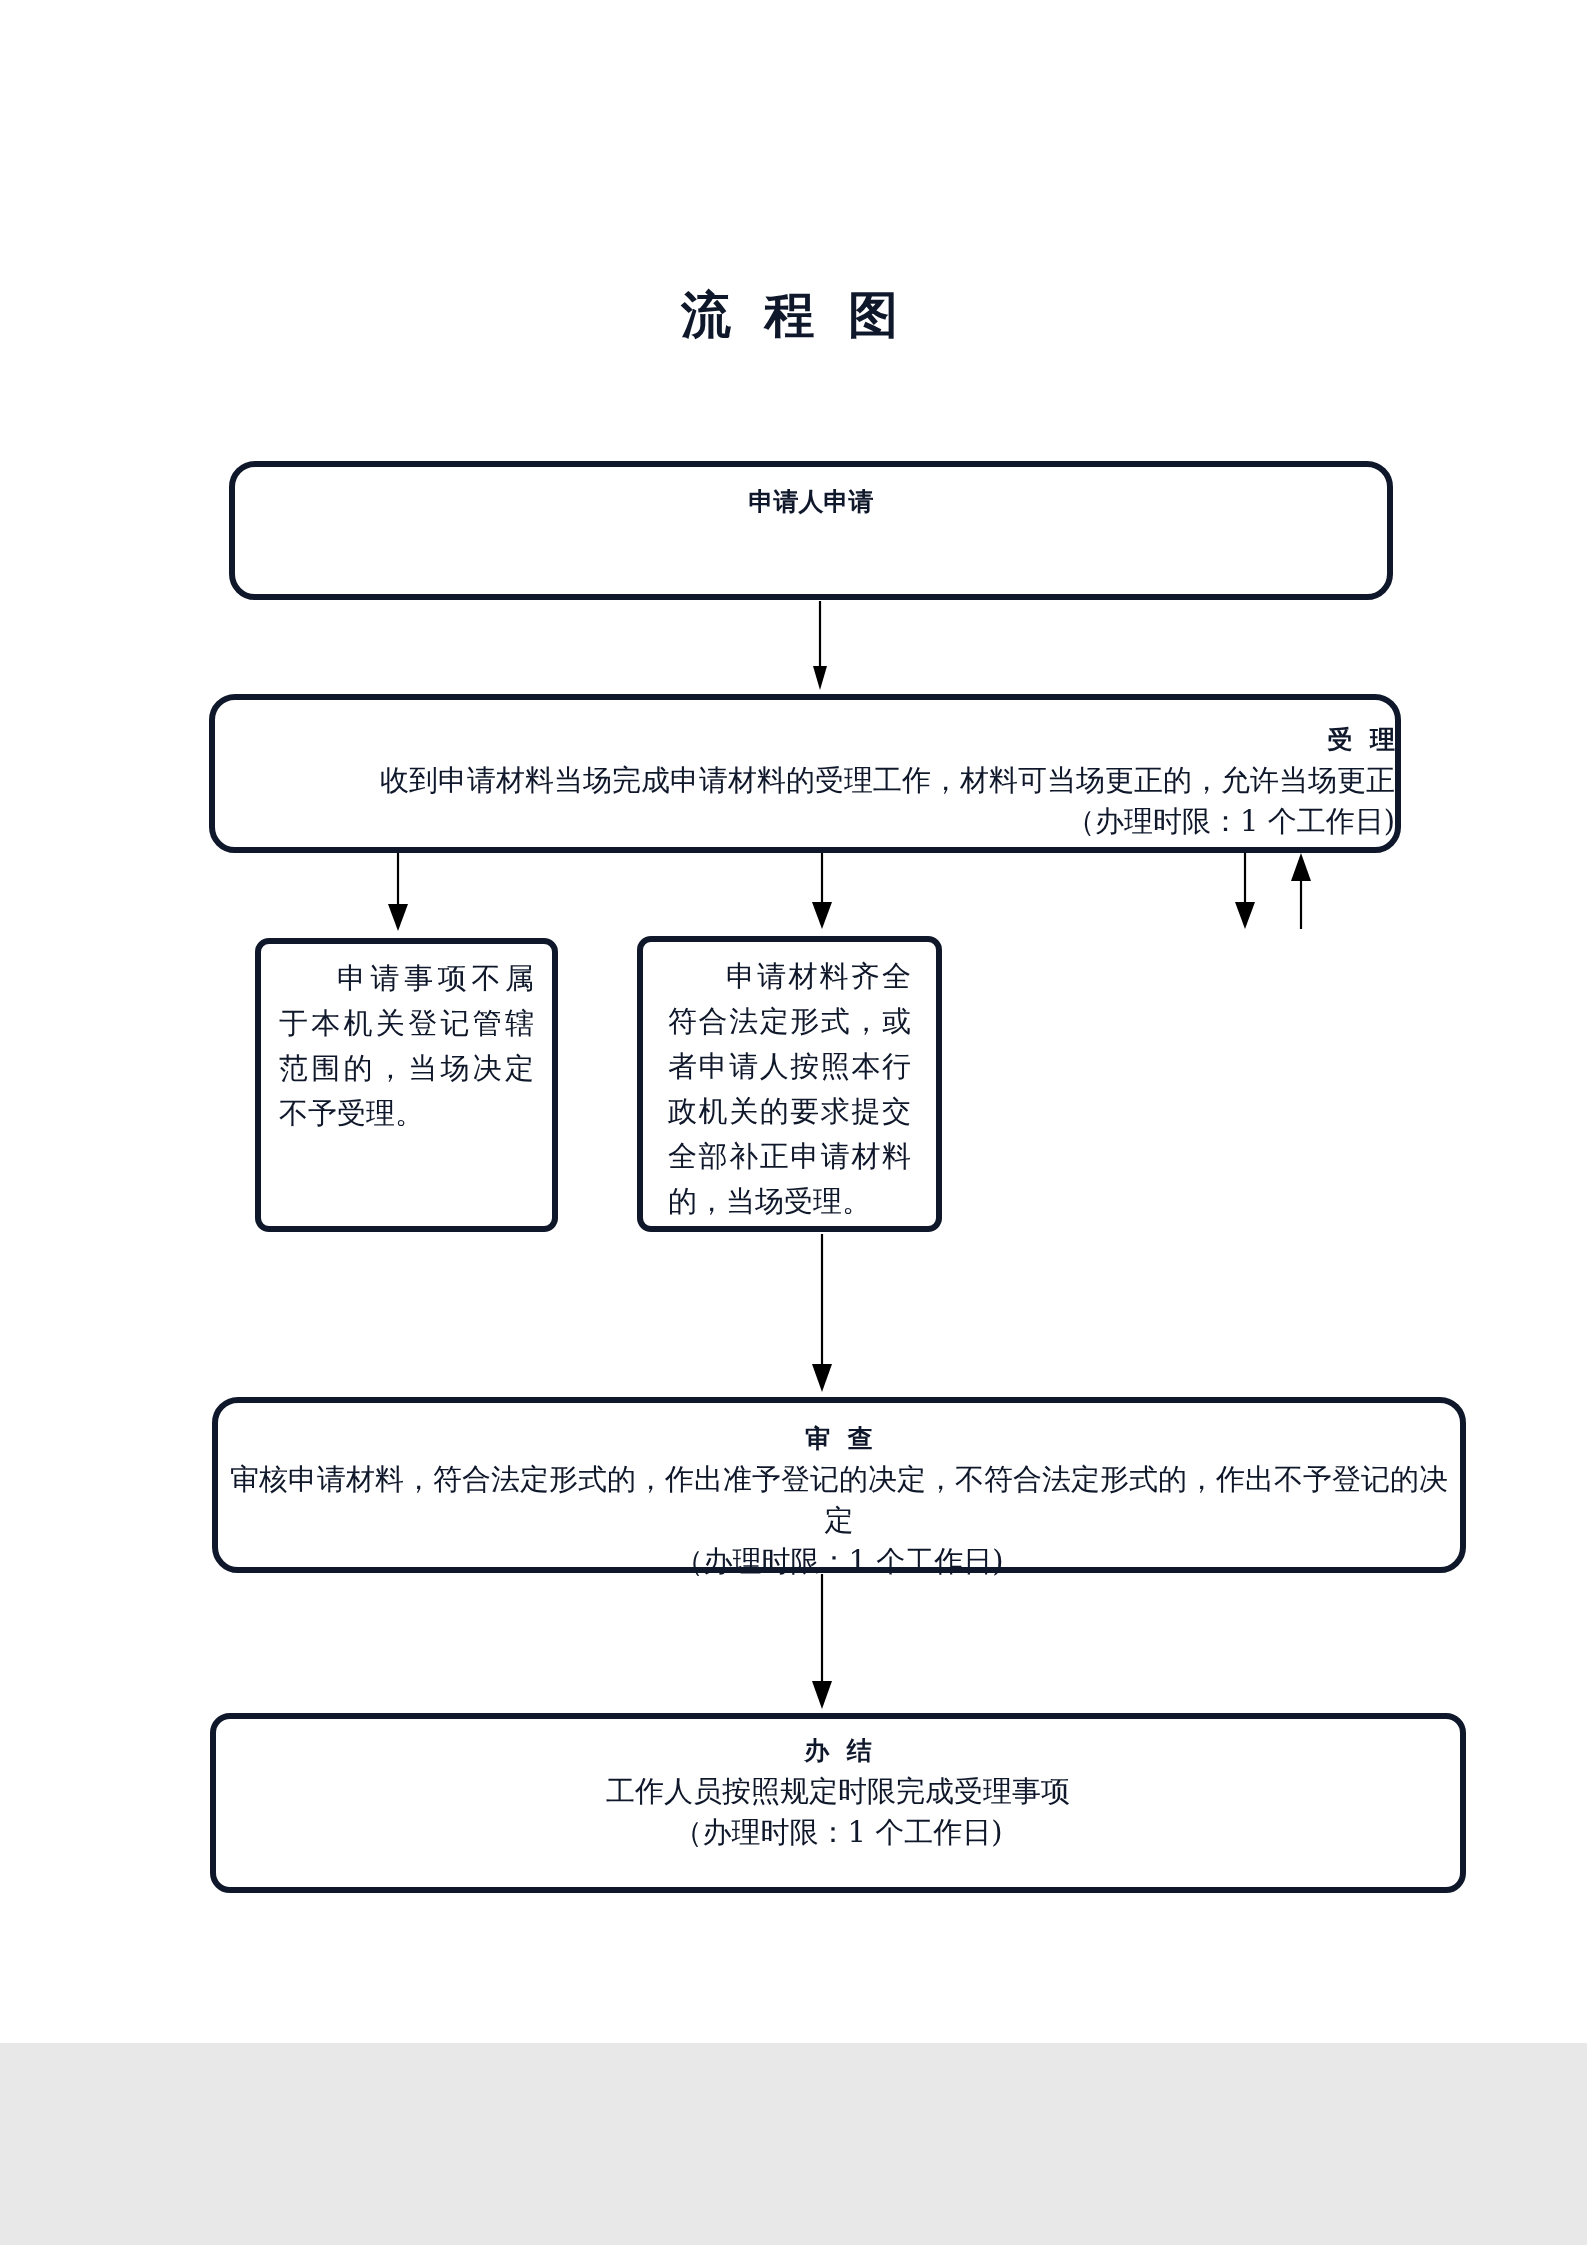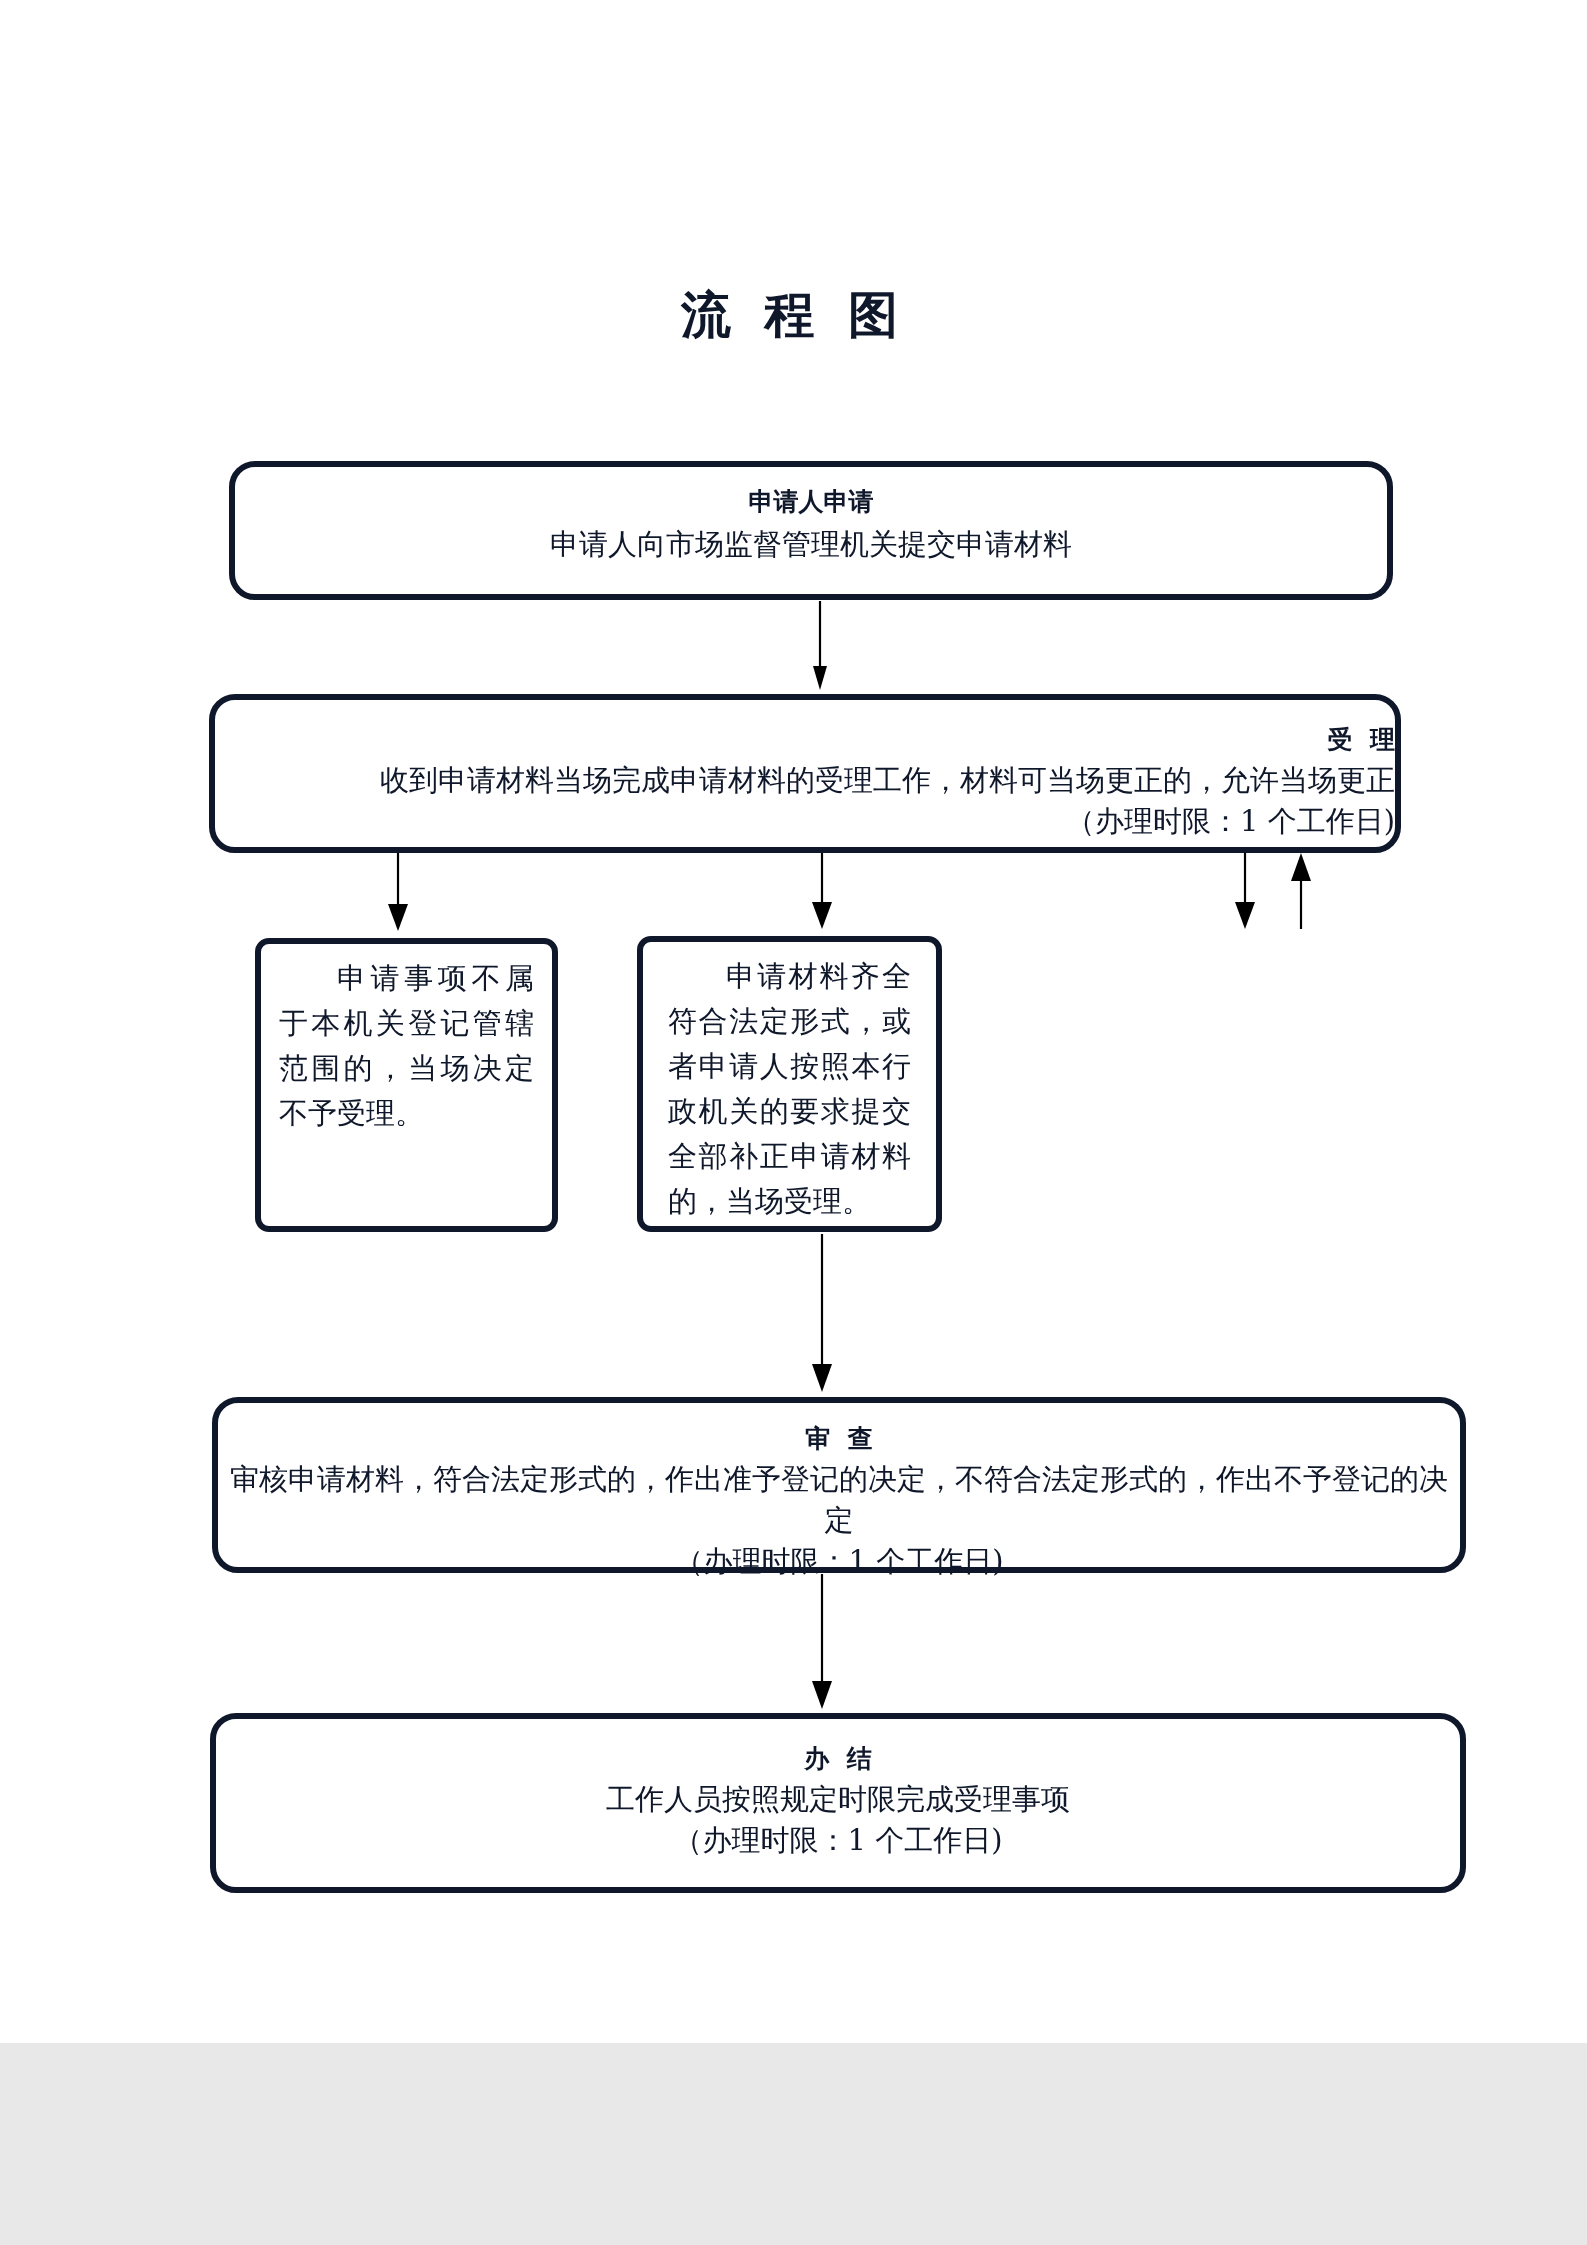--- a/index.html
+++ b/index.html
@@ -47,21 +47,21 @@
     text-align:justify;
     text-indent:2em;
   }
   #step1{left:229px;top:461px;width:1164px;height:139px;padding-top:15px;}
   #step1 .bx-line{line-height:44px;}
   #step2{left:209px;top:694px;width:1192px;height:159px;padding-top:20px;text-align:right;}
   #branch-left{left:255px;top:938px;width:303px;height:294px;padding:12px 18px;}
   #branch-middle{left:637px;top:936px;width:305px;height:296px;padding:12px 25px;}
   #branch-right{left:1092px;top:934px;width:308px;height:296px;padding:12px 20px;}
   #step3{left:212px;top:1397px;width:1254px;height:176px;padding-top:16px;}
-  #step4{left:210px;top:1713px;width:1256px;height:180px;padding-top:20px;}
+  #step4{left:210px;top:1713px;width:1256px;height:180px;padding-top:12px;border-radius:20px;}
   .arrow-layer{
     position:absolute;left:0;top:0;width:1587px;height:2245px;
     pointer-events:none;
   }
   .arrow-layer line{stroke:#000;stroke-width:2.2px;}
   .arrow-layer polygon{fill:#000;stroke:none;}
 </style>
 </head>
 <body>
 
@@ -95,21 +95,20 @@
       <polygon points="812,1364 832,1364 822,1392"></polygon>
     </g>
     <g>
       <line x1="822" y1="1574" x2="822" y2="1683"></line>
       <polygon points="812,1681 832,1681 822,1709"></polygon>
     </g>
   </svg>
 
   <div class="node big" id="step1">
     <span class="bx-title">申请人申请</span>
-    <span class="bx-line">申请人向市场监督管理机关提交申请材料</span>
   </div>
 
   <div class="node big" id="step2">
     <span class="bx-title">受  理</span>
     <span class="bx-line">收到申请材料当场完成申请材料的受理工作，材料可当场更正的，允许当场更正</span>
     <span class="bx-line">（办理时限：1 个工作日)</span>
   </div>
 
   <div class="node branch" id="branch-left">
     <span class="branch-text">申请事项不属于本机关登记管辖范围的，当场决定不予受理。</span>

